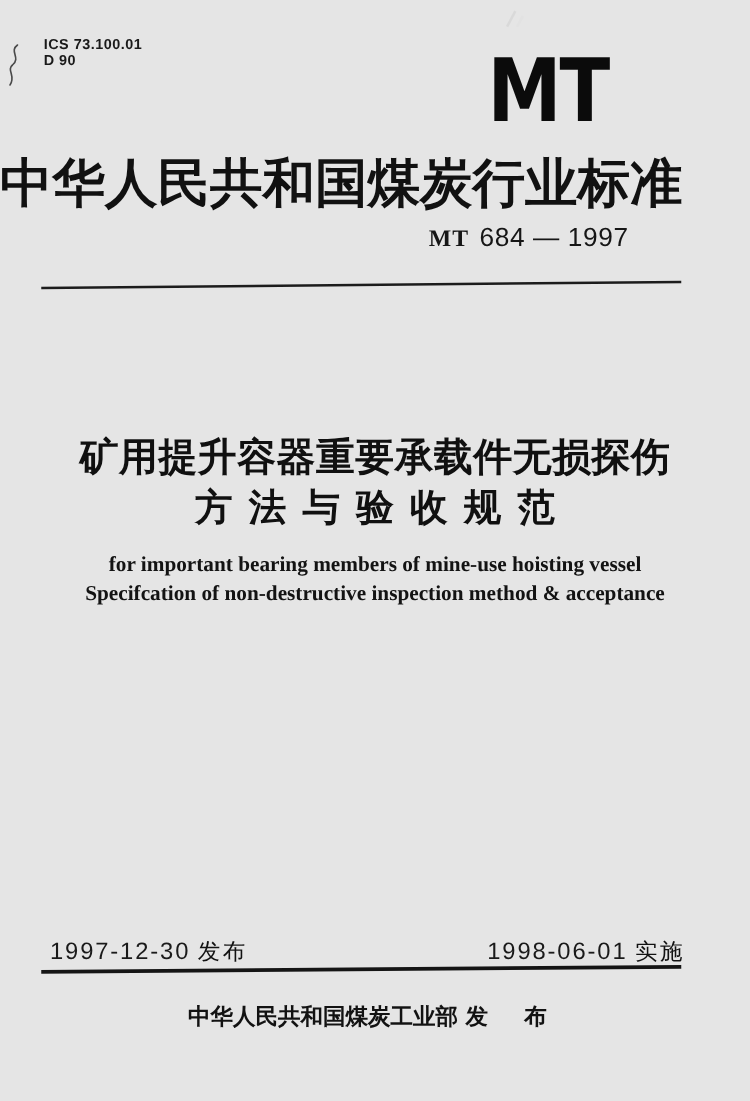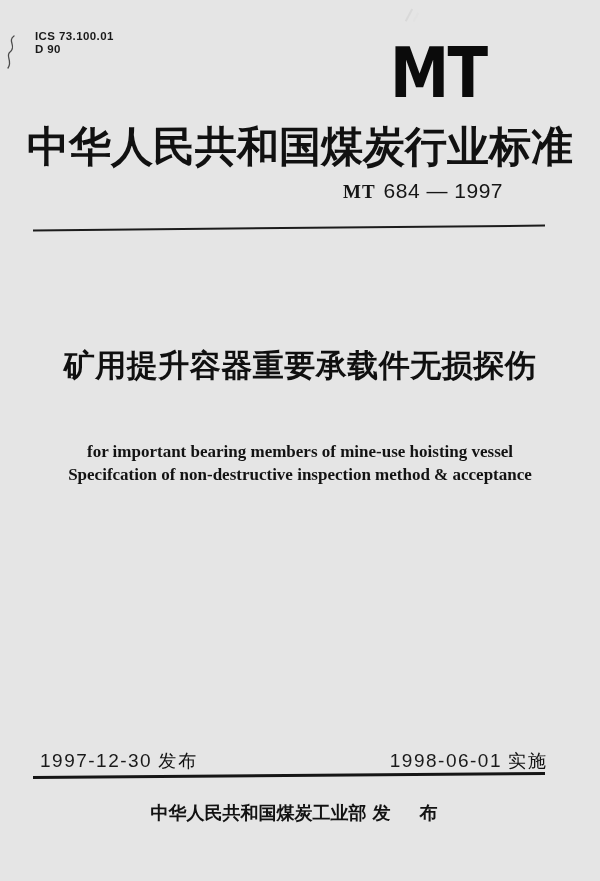--- a/index.html
+++ b/index.html
@@ -69,21 +69,21 @@
     transform-origin: left top;
     white-space: nowrap;
   }
 
   
   .std-title {
     position: absolute;
     top: 119px;
     left: 0;
     width: 100%;
-    text-align: center;
+    text-align: left;
     font-size: 42px;
     font-weight: bold;
     letter-spacing: 0px;
     color: #111;
     white-space: nowrap;
   }
 
   
   .std-number {
     position: absolute;
@@ -226,20 +226,21 @@
 
   <div class="std-title">中华人民共和国煤炭行业标准</div>
 
   <div class="std-number">
     <span class="prefix">MT</span><span class="code">684 — 1997</span>
   </div>
 
   <div class="rule-top"></div>
 
   <div class="title-cn-1">矿用提升容器重要承载件无损探伤</div>
+  <div class="title-cn-2">方法与验收规范</div>
 
   <div class="title-en">
     <div>for important bearing members of mine-use hoisting vessel</div>
     <div>Specifcation of non-destructive inspection method &amp; acceptance</div>
   </div>
 
   <div class="date-row">
     <span class="date-item">
       <span class="date-num">1997-12-30</span>
       <span class="date-cjk">发布</span>

